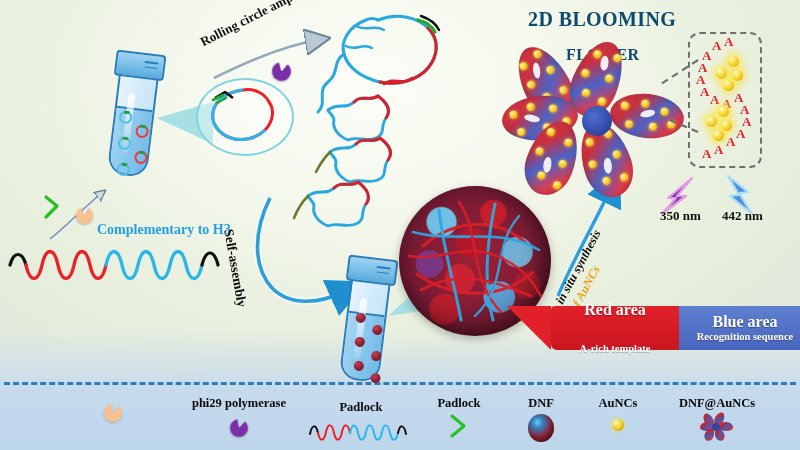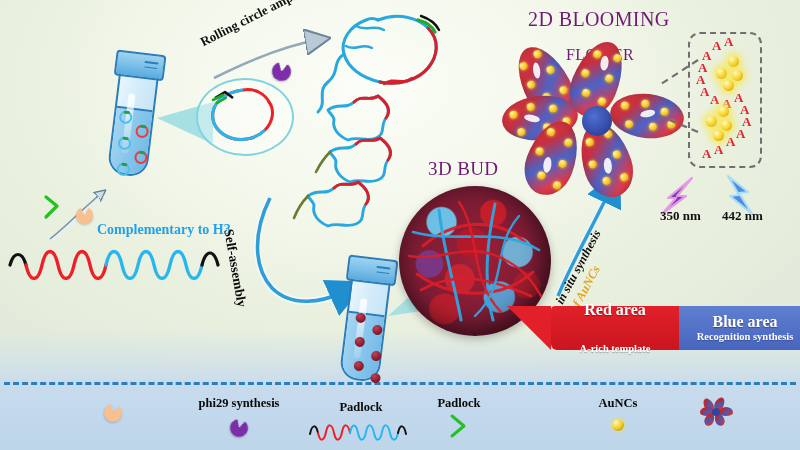--- a/index.html
+++ b/index.html
@@ -14,21 +14,21 @@
   }
   .bg-bottom{position:absolute;left:0;top:380px;width:800px;height:70px;
     background:linear-gradient(180deg,#c9dced 0%,#c2d8ec 50%,#bed6ea 100%);}
   .bg-fadejoin{position:absolute;left:0;top:330px;width:800px;height:58px;
     background:linear-gradient(180deg,rgba(201,220,237,0) 0%,rgba(201,220,237,.55) 55%,rgba(201,220,237,1) 100%);}
   .divider{position:absolute;left:4px;top:382px;width:792px;height:0;
     border-top:3px dashed #2a7fb8;}
 
   
   .txt{position:absolute;white-space:pre;font-family:"Liberation Serif",serif;}
-  .ttl{font-weight:normal;color:#701a75;letter-spacing:.4px;}
+  .ttl{font-weight:bold;color:#0c4a6e;letter-spacing:.4px;}
 
   
   .tube{position:absolute;}
   .tube .body{position:absolute;left:6px;top:18px;width:36px;height:104px;
     border:2.5px solid #2a7db9;border-radius:4px 4px 18px 18px;
     background:linear-gradient(100deg,#eaf6fd 0%,#d4ecfa 40%,#bfe0f5 100%);overflow:hidden;}
   .tube .liquid{position:absolute;left:0;bottom:0;width:100%;height:62%;
     background:linear-gradient(100deg,#a7d6f2 0%,#86c5ec 55%,#6fb8e6 100%);
     border-top:2.5px solid #2a7db9;}
   .tube .cap{position:absolute;left:1px;top:2px;width:46px;height:22px;
@@ -244,21 +244,20 @@
     <div class="dnf-dot" style="left:26px;top:12px;"></div>
     <div class="dnf-dot" style="left:10px;top:26px;"></div>
     <div class="dnf-dot" style="left:28px;top:38px;"></div>
     <div class="dnf-dot" style="left:12px;top:50px;"></div>
     <div class="dnf-dot" style="left:30px;top:60px;"></div>
   </div>
   <svg class="arrowline" style="left:384px;top:250px;" width="80" height="82">
     <path d="M4,66 L74,2 L72,56 Z" fill="#8fd9e2" opacity=".72"></path>
   </svg>
 
-  <div class="txt ttl" style="left:428px;top:158px;font-size:19px;">3D BUD</div>
   <div style="position:absolute;left:399px;top:186px;width:152px;height:150px;border-radius:50%;
        background:
          radial-gradient(circle at 28% 24%, rgba(110,200,238,.95) 0 9%, transparent 10%),
          radial-gradient(circle at 62% 18%, rgba(200,30,42,.95) 0 8%, transparent 9%),
          radial-gradient(circle at 78% 44%, rgba(110,200,238,.85) 0 10%, transparent 11%),
          radial-gradient(circle at 40% 62%, rgba(205,35,48,.92) 0 11%, transparent 12%),
          radial-gradient(circle at 20% 52%, rgba(120,60,150,.8) 0 9%, transparent 10%),
          radial-gradient(circle at 66% 74%, rgba(90,170,225,.9) 0 10%, transparent 11%),
          radial-gradient(circle at 48% 38%, rgba(180,25,40,.9) 0 12%, transparent 13%),
          radial-gradient(circle at 30% 82%, rgba(190,30,45,.88) 0 9%, transparent 10%),
@@ -397,32 +396,32 @@
   <div class="txt" style="left:722px;top:208px;font-size:13px;font-weight:bold;color:#101010;">442 nm</div>
 
   <div class="ribbon" style="left:551px;top:306px;">
     <div class="half red">
       <div class="tail"></div>
       <div class="rb-t1">Red area</div>
       <div class="rb-t2">A-rich template</div>
     </div>
     <div class="half blue">
       <div class="rb-t1">Blue area</div>
-      <div class="rb-t2">Recognition synthesis</div>
+      <div class="rb-t2">Recognition sequence</div>
     </div>
   </div>
 
   <div class="legitem" style="left:58px;top:396px;width:110px;">
     <div style="position:relative;height:26px;margin-top:5px;">
       <div class="pac peach" style="left:46px;top:3px;width:18px;height:18px;transform:rotate(16deg);"></div>
     </div>
   </div>
 
   <div class="legitem" style="left:178px;top:396px;width:122px;">
-    <div class="cap">phi29 synthesis</div>
+    <div class="cap">phi29 polymerase</div>
     <div style="position:relative;height:26px;margin-top:5px;">
       <div class="pac purple" style="left:52px;top:3px;width:18px;height:18px;transform:rotate(16deg);"></div>
     </div>
   </div>
 
   <div class="legitem" style="left:306px;top:400px;width:110px;">
     <div class="cap">Padlock</div>
     <div style="position:relative;height:26px;margin-top:3px;">
       <svg width="110" height="24">
         <path d="M4,16 C6,6 10,6 12,15" stroke="#111" stroke-width="2" fill="none" stroke-linecap="round"></path>
@@ -435,31 +434,38 @@
 
   <div class="legitem" style="left:420px;top:396px;width:78px;">
     <div class="cap">Padlock</div>
     <div style="position:relative;height:26px;margin-top:3px;">
       <svg width="78" height="24">
         <path d="M32,2 L44,12 L32,22" stroke="#24c024" stroke-width="3" fill="none" stroke-linecap="round" stroke-linejoin="round"></path>
       </svg>
     </div>
   </div>
 
+  <div class="legitem" style="left:508px;top:396px;width:66px;">
+    <div class="cap">DNF</div>
+    <div style="position:relative;height:30px;margin-top:2px;">
+      <div class="sphere-dnf" style="left:20px;top:1px;"></div>
+    </div>
+  </div>
 
   <div class="legitem" style="left:580px;top:396px;width:76px;">
     <div class="cap">AuNCs</div>
     <div style="position:relative;height:26px;margin-top:6px;">
       <div style="position:absolute;left:32px;top:2px;width:12px;height:12px;border-radius:50%;
            background:radial-gradient(circle at 34% 30%,#fff7c0 0%,#f3cf21 50%,#a97c05 100%);
            box-shadow:0 0 4px rgba(250,225,70,.9);"></div>
     </div>
   </div>
 
   <div class="legitem" style="left:658px;top:396px;width:118px;">
+    <div class="cap">DNF@AuNCs</div>
     <div style="position:relative;height:30px;margin-top:1px;">
       <div style="position:absolute;left:44px;top:1px;width:30px;height:28px;">
         <div class="petal" style="left:2px;top:0px;width:9px;height:14px;transform:rotate(-30deg);"></div>
         <div class="petal" style="left:13px;top:-1px;width:9px;height:14px;transform:rotate(26deg);"></div>
         <div class="petal" style="left:-2px;top:9px;width:14px;height:9px;"></div>
         <div class="petal" style="left:17px;top:9px;width:14px;height:9px;"></div>
         <div class="petal" style="left:3px;top:15px;width:9px;height:13px;transform:rotate(24deg);"></div>
         <div class="petal" style="left:13px;top:15px;width:9px;height:13px;transform:rotate(-24deg);"></div>
         <div style="position:absolute;left:10px;top:10px;width:8px;height:8px;border-radius:50%;background:#2f46a0;"></div>
       </div>

